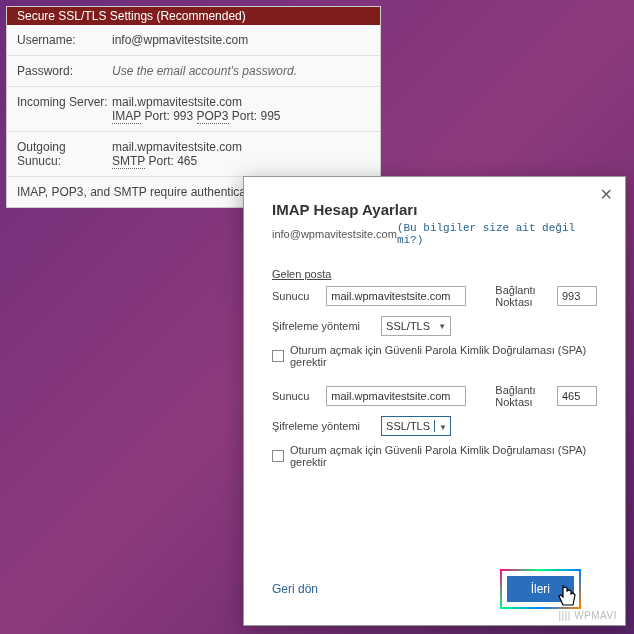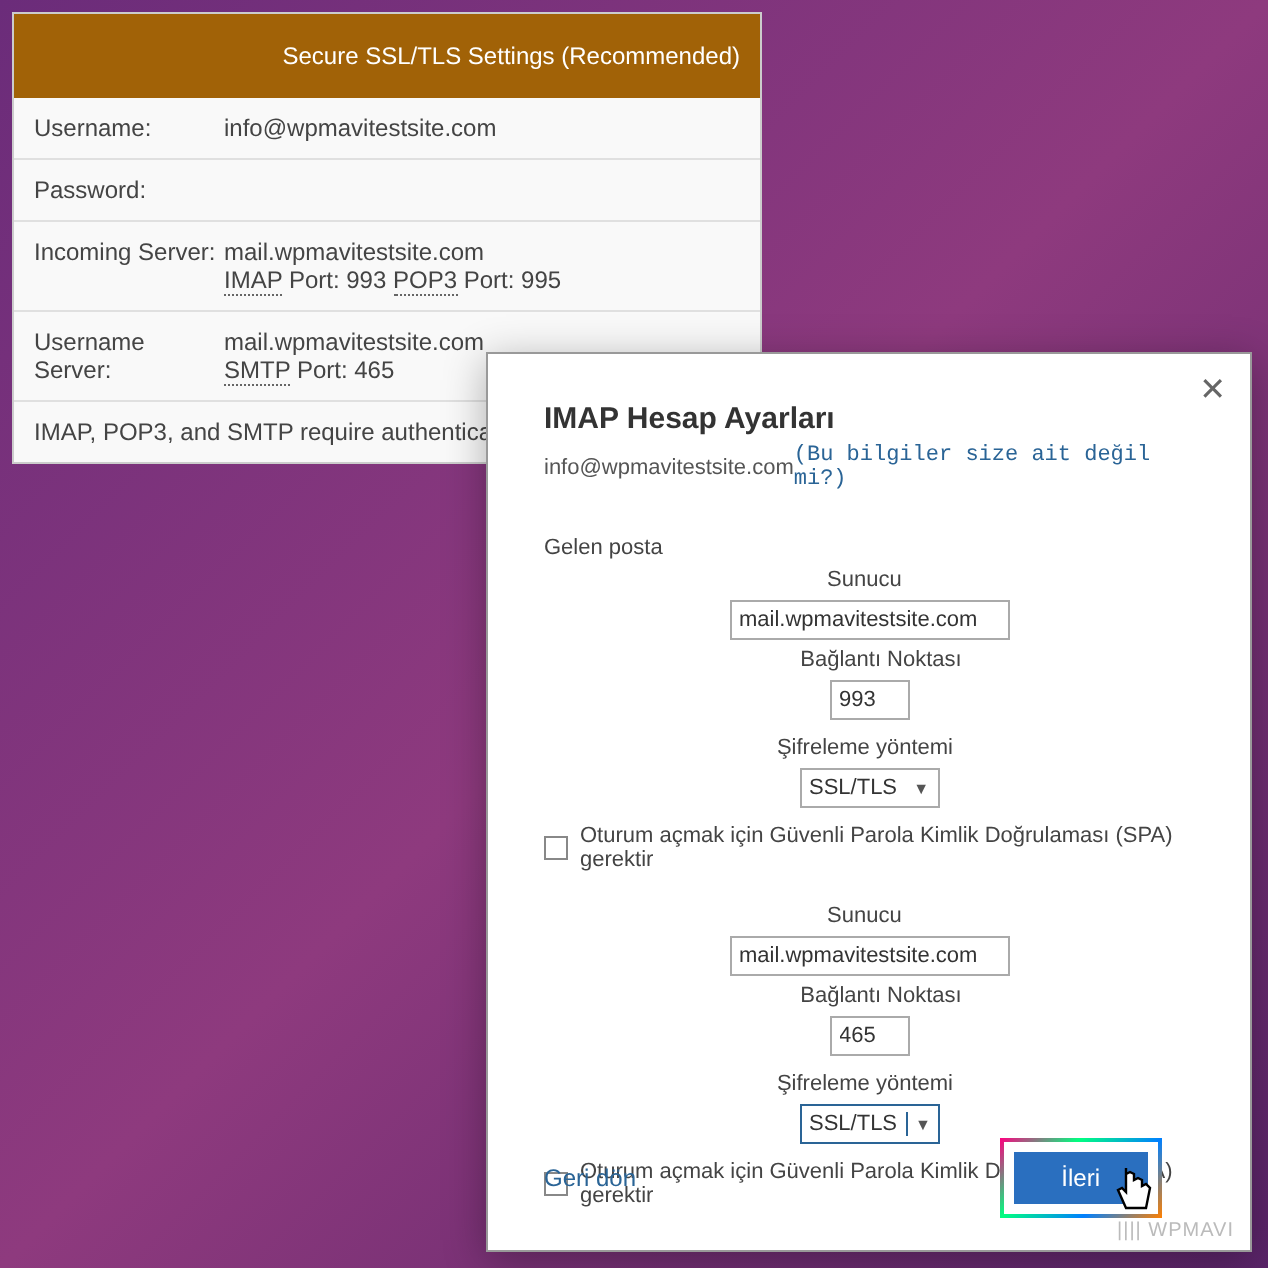--- a/index.html
+++ b/index.html
@@ -14,25 +14,24 @@
     .settings-panel {
       position: absolute;
       top: 6px;
       left: 6px;
       width: 375px;
       background: #f9f9f9;
       border: 1px solid #ccc;
       font-size: 12px;
     }
     .settings-header {
-      background: #a16207;
+      background: #7f1d1d;
       color: #fff;
-      padding: 14px 10px;
+      padding: 2px 10px;
       font-size: 12px;
-      text-align: right;
     }
     .settings-row {
       display: flex;
       padding: 8px 10px;
       border-bottom: 1px solid #e0e0e0;
       color: #444;
     }
     .settings-row:last-child { border-bottom: none; }
     .settings-label {
       width: 95px;
@@ -91,27 +90,27 @@
     .dialog-link {
       color: #2a6496;
       font-size: 11px;
       cursor: pointer;
       font-family: Liberation Mono, monospace;
     }
     .section-label {
       font-size: 11px;
       color: #444;
       margin-bottom: 4px;
+      text-decoration: underline;
     }
     .field-row {
       display: flex;
       align-items: center;
       margin-bottom: 8px;
-      gap: 4px;
-      flex-direction: column;
+      gap: 17px;
     }
     .field-label {
       font-size: 11px;
       color: #444;
     }
     .field-label-server { width: 42px; }
     .field-input {
       border: 1px solid #aaa;
       font-size: 11px;
       padding: 2px 4px;
@@ -211,33 +210,34 @@
 <body>
 
 <div class="settings-panel">
   <div class="settings-header">Secure SSL/TLS Settings (Recommended)</div>
   <div class="settings-row">
     <div class="settings-label">Username:</div>
     <div class="settings-value settings-value-normal">info@wpmavitestsite.com</div>
   </div>
   <div class="settings-row">
     <div class="settings-label">Password:</div>
+    <div class="settings-value">Use the email account's password.</div>
   </div>
   <div class="settings-row">
     <div class="settings-label">Incoming Server:</div>
     <div class="settings-value settings-value-normal">
       <div>mail.wpmavitestsite.com</div>
       <div>
         <span class="underline">IMAP</span><span> Port: 993  </span>
         <span class="underline">POP3</span><span> Port: 995</span>
       </div>
     </div>
   </div>
   <div class="settings-row">
-    <div class="settings-label">Username Server:</div>
+    <div class="settings-label">Outgoing Sunucu:</div>
     <div class="settings-value settings-value-normal">
       <div>mail.wpmavitestsite.com</div>
       <div>
         <span class="underline">SMTP</span><span> Port: 465</span>
       </div>
     </div>
   </div>
   <div class="settings-note">IMAP, POP3, and SMTP require authenticat</div>
 </div>
 

